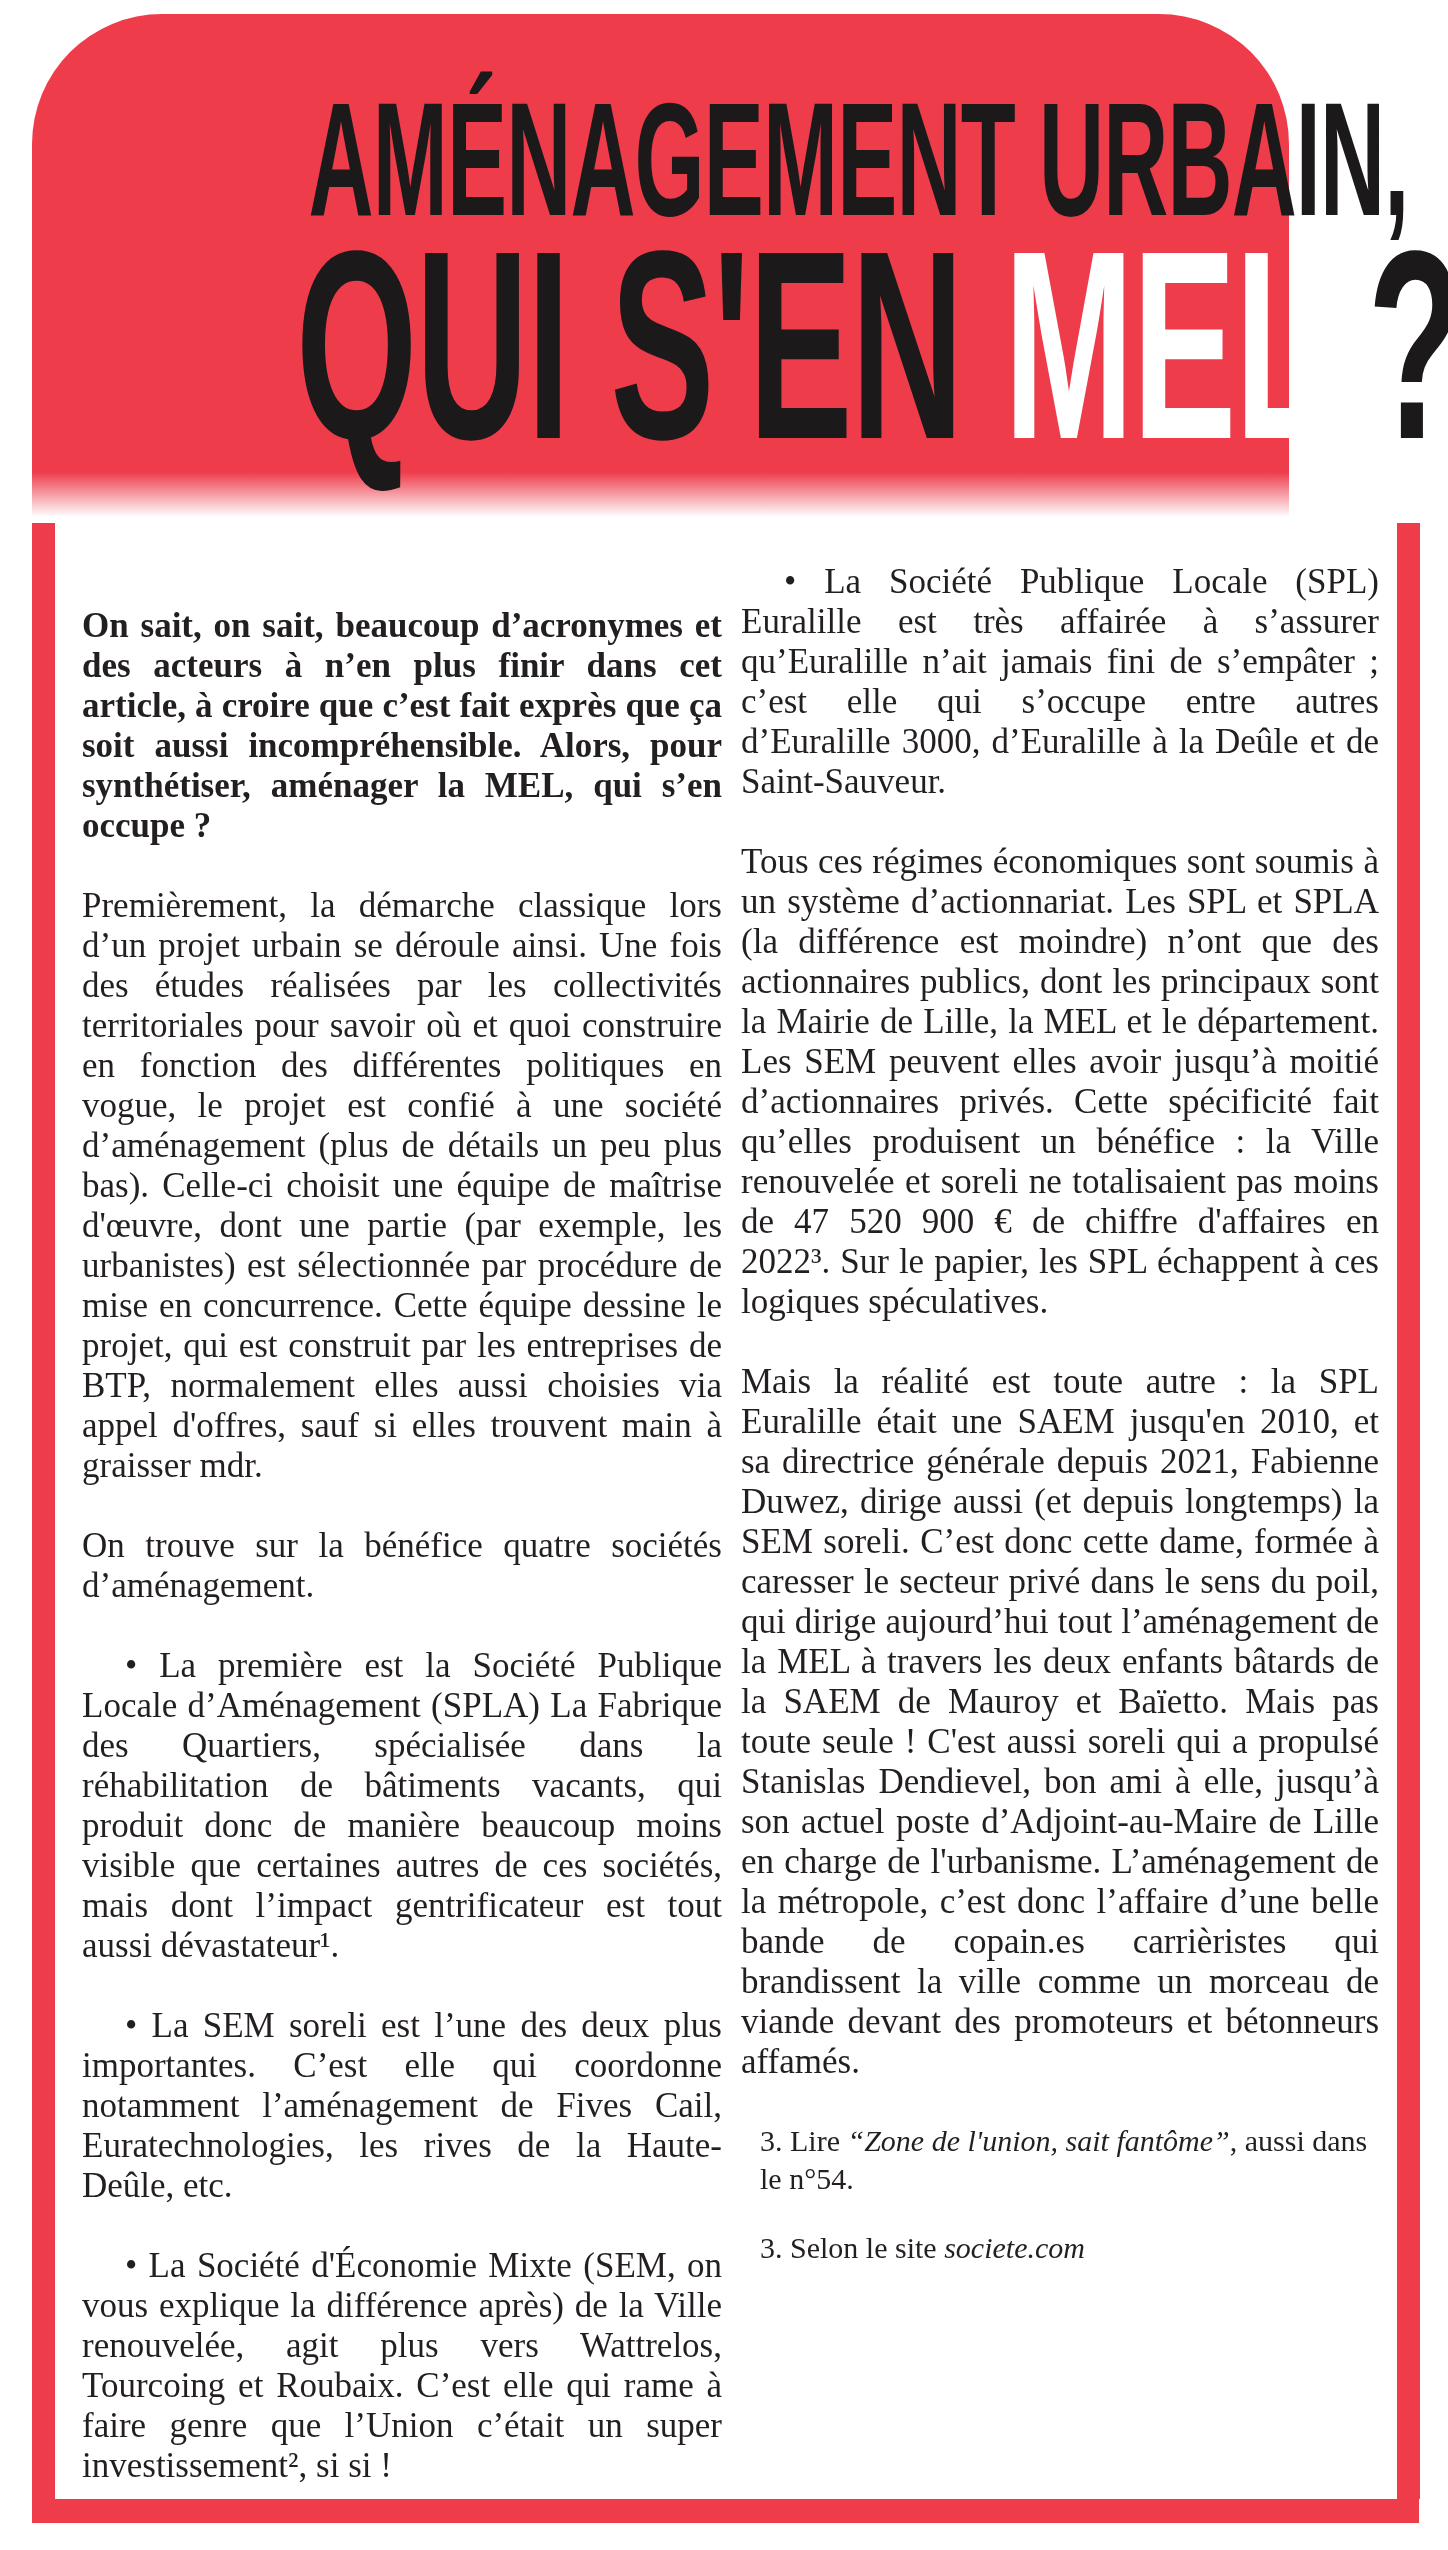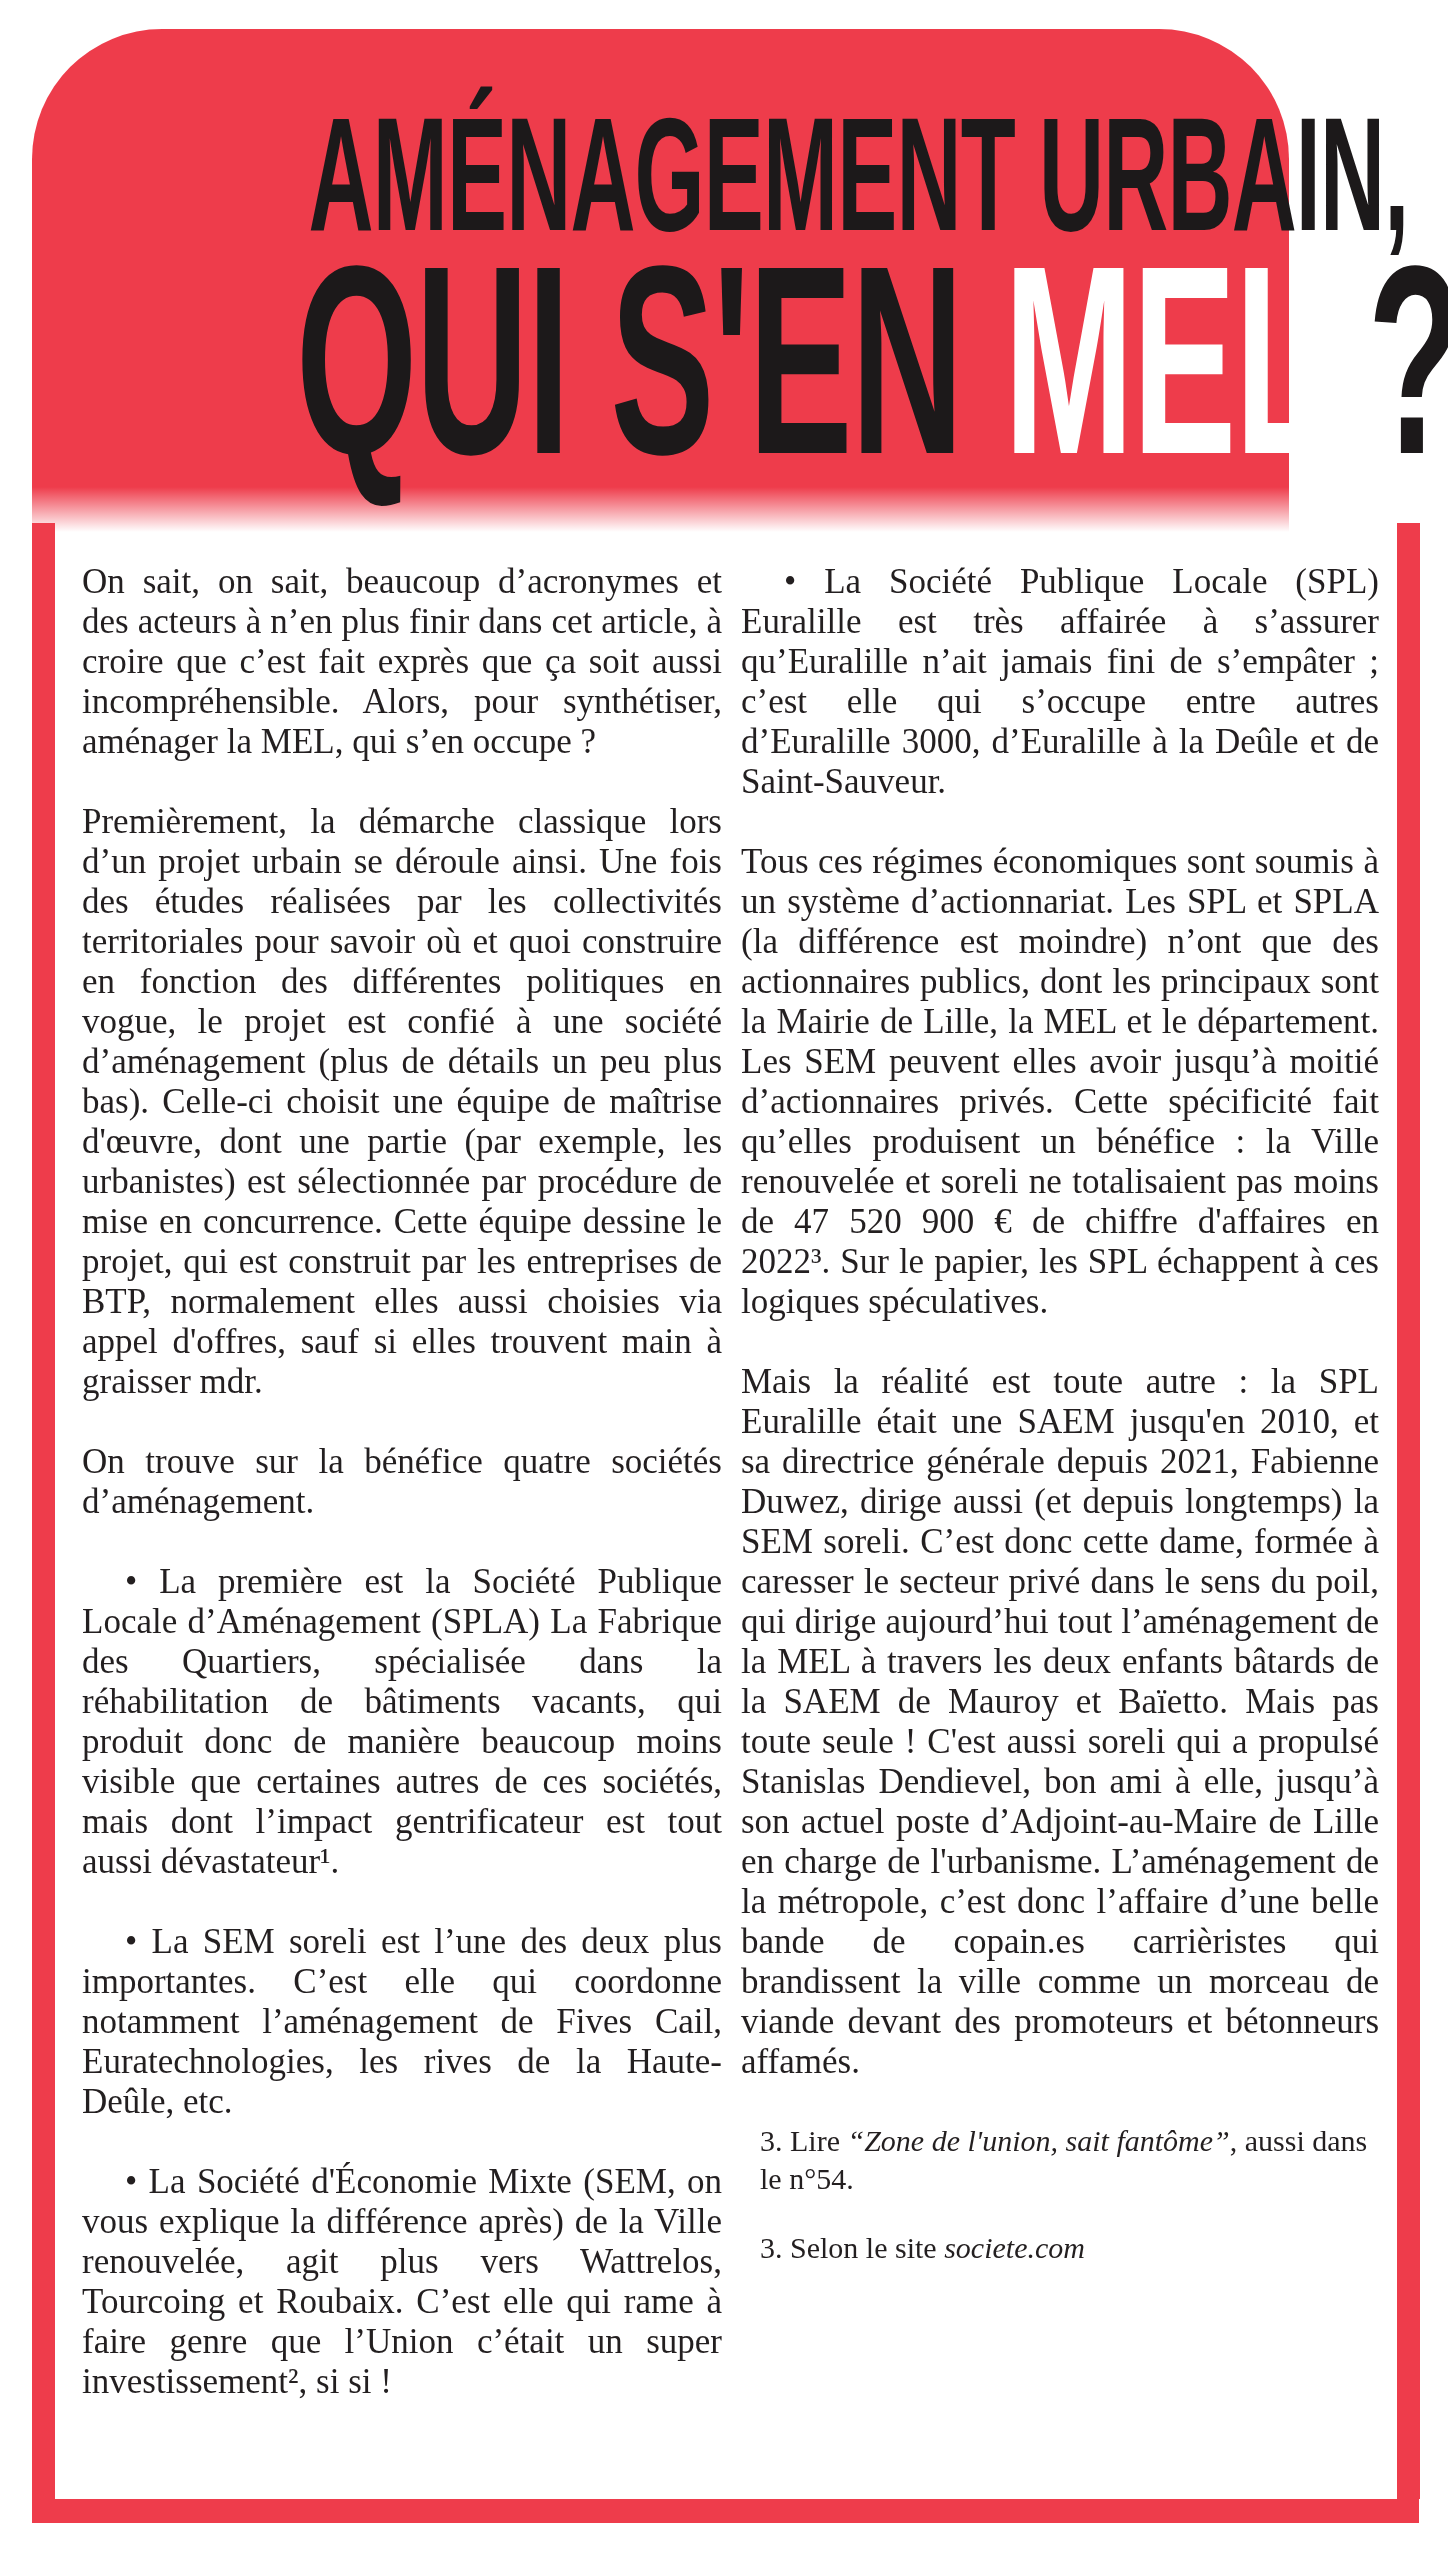--- a/index.html
+++ b/index.html
@@ -4,21 +4,21 @@
 <style>
   html,body{margin:0;padding:0;}
   body{
     width:1449px;height:2550px;position:relative;overflow:hidden;
     background:#ffffff;
     font-family:"Liberation Serif", serif;
   }
   .sheet{position:absolute;inset:0;}
   
   .header{
-    position:absolute;left:32px;top:29px;width:1257px;height:504px;
+    position:absolute;left:32px;top:14px;width:1257px;height:504px;
     border-radius:130px 130px 0 0;
     background:linear-gradient(to bottom,#ee3c4b 0px,#ee3c4b 458px,#ffffff 503px);
   }
   .border-left{position:absolute;left:32px;top:523px;width:22.5px;height:1976px;background:#ee3c4b;}
   .border-right{position:absolute;left:1397px;top:523px;width:22.5px;height:1976px;background:#ee3c4b;}
   .border-bottom{position:absolute;left:32px;top:2499px;width:1387px;height:24px;background:#ee3c4b;}
   
   .t1,.t2{
     position:absolute;left:0;width:100%;text-align:center;white-space:nowrap;
     font-family:"Liberation Sans", sans-serif;font-weight:700;
@@ -31,21 +31,21 @@
   .col{position:absolute;top:562px;color:#231f20;}
   .colL{left:82px;width:640px;}
   .colR{left:741px;width:638px;}
   .col p{
     margin:0 0 40px 0;
     font-size:35px;line-height:40px;
     text-align:justify;
     hyphens:auto;-webkit-hyphens:auto;
   }
   .col p:last-child{margin-bottom:0;}
-  .col p.intro{font-weight:400;}
+  .col p.intro{font-weight:700;margin-top:44px;}
   .col p.bullet{text-indent:43px;}
   .footnotes{margin-top:40px;padding-left:19px;}
   .footnotes p{
     font-size:30px;line-height:38px;margin:0 0 31px 0;text-align:left;
   }
   .footnotes p:last-child{margin-bottom:16px;}
   .it{font-style:italic;}
 </style>
 </head>
 <body>

